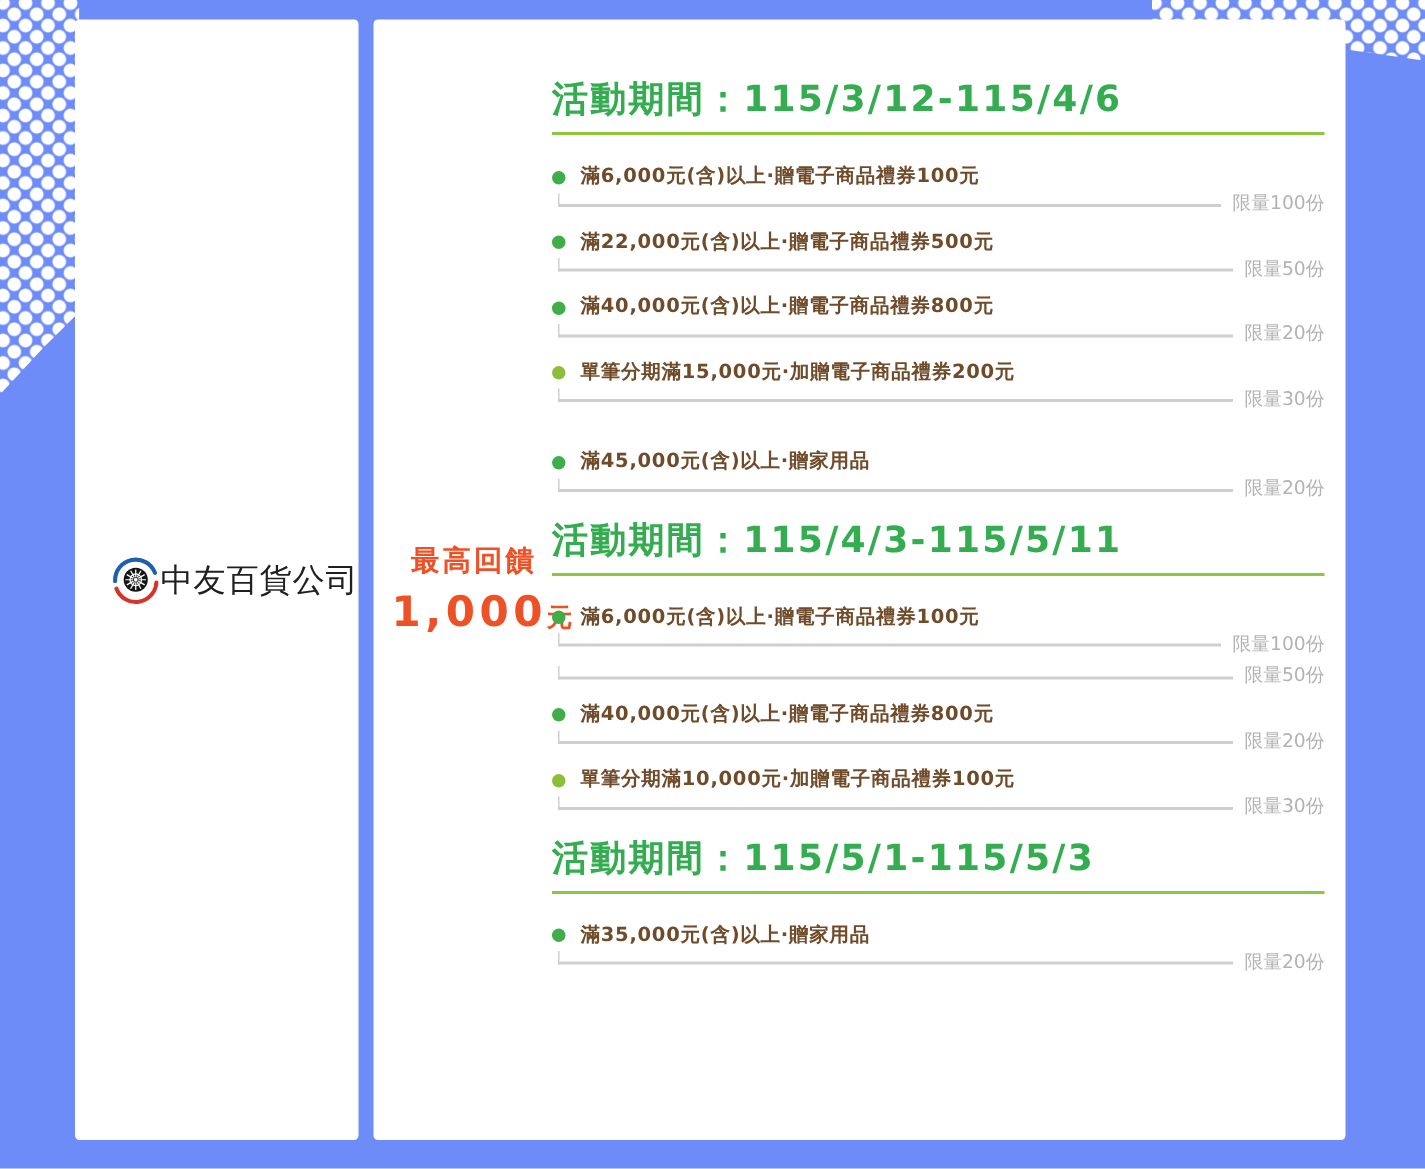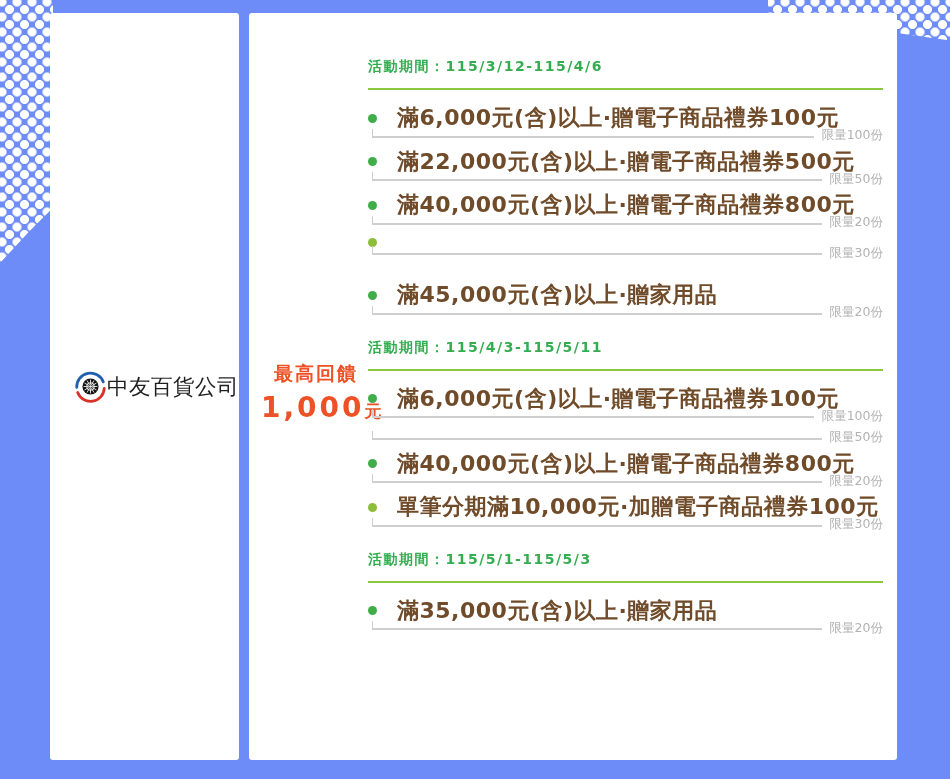--- a/index.html
+++ b/index.html
@@ -77,34 +77,34 @@
   
   .content{
     position:absolute;
     left:119px;top:0;
     width:515px;
     padding-top:43px;
   }
   .section{margin-bottom:22px;}
   .section-header{
     color:var(--header-green);
-    font-size:14px;
+    font-size:24px;
     font-weight:bold;
     letter-spacing:1.5px;
     line-height:20px;
     padding-bottom:12px;
     border-bottom:2px solid var(--underline-green);
     margin-bottom:10px;
     white-space:nowrap;
   }
   .offer{padding-top:7px;margin-bottom:6px;}
   .offer-main{
-    display:flex;align-items:center;gap:20px;
+    display:flex;align-items:center;gap:10px;
     color:var(--offer-text);
-    font-size:22px;font-weight:bold;
+    font-size:13px;font-weight:bold;
     letter-spacing:0.5px;
     line-height:22px;
     white-space:nowrap;
   }
   .offer-dot{
     width:9px;height:9px;border-radius:50%;
     background:var(--bullet-green);
     flex:0 0 auto;
   }
   .offer-sub{
@@ -199,20 +199,21 @@
     </div>
     <div class="offer-sub">
       <div class="bracket"></div>
       <span class="limit">限量20份</span>
     </div>
   </div>
 
   <div class="offer">
     <div class="offer-main">
       <span class="offer-dot" style="background: rgb(140, 190, 60);"></span>
+      <span>單筆分期滿15,000元·加贈電子商品禮券200元</span>
     </div>
     <div class="offer-sub">
       <div class="bracket"></div>
       <span class="limit">限量30份</span>
     </div>
   </div>
 </div>
   </div>
 
   <div class="section">

